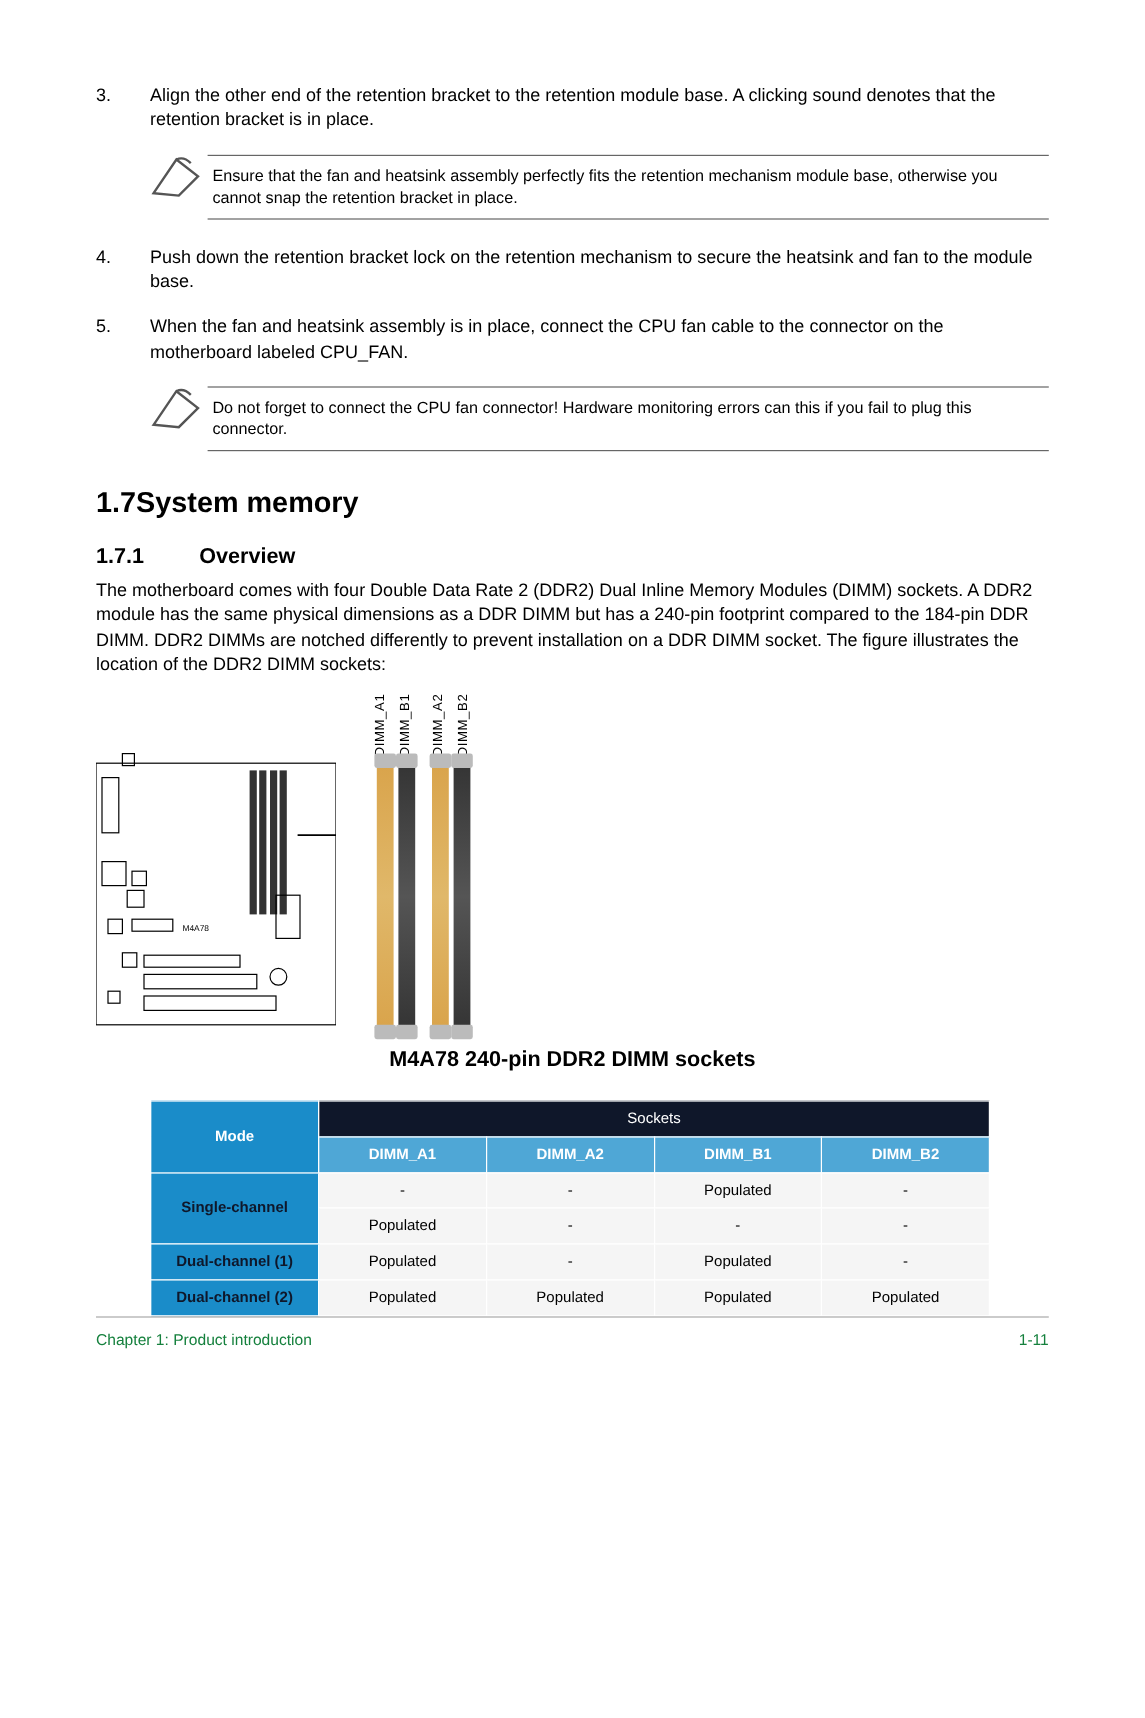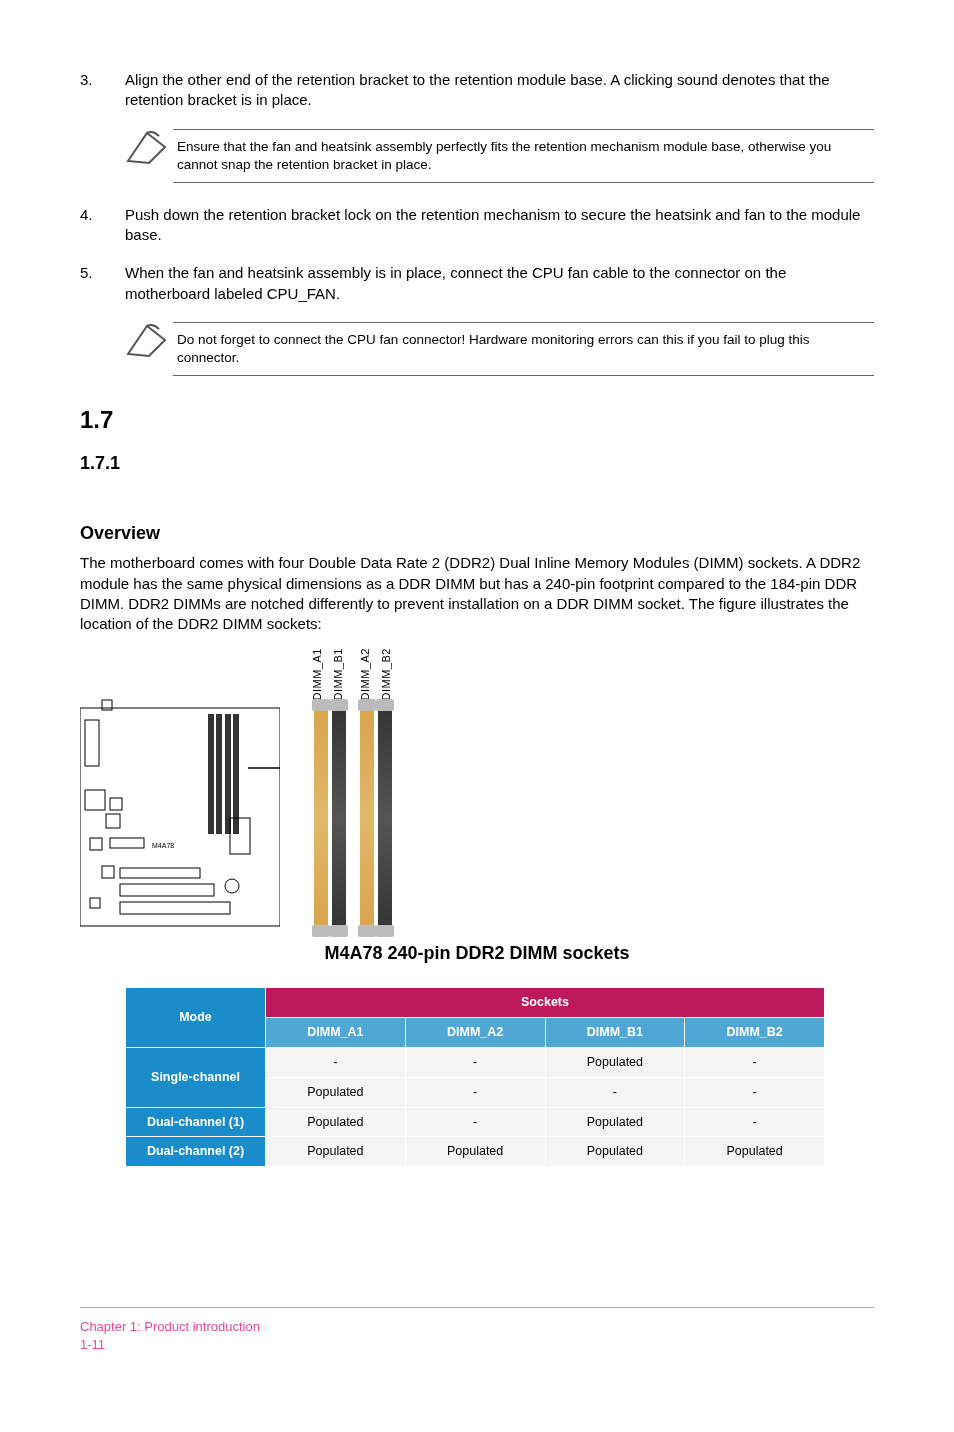--- a/index.html
+++ b/index.html
@@ -35,21 +35,21 @@
     font-size: 13.5px;
   }
   h1.section {
     font-size: 24px; font-weight: bold;
     margin-top: 28px; margin-bottom: 14px;
     display: flex; 
   }
   h2.subsection {
     font-size: 18px; font-weight: bold;
     margin-bottom: 8px;
-    display: flex; gap: 46px; flex-direction: column;
+    display: flex; gap: 46px;
   }
   p.body { margin-bottom: 14px; }
   .diagram-area {
     display: flex; gap: 34px; align-items: flex-end;
     margin: 14px 0 6px 0;
   }
   .mb-outline { width: 200px; }
   .dimm-labels {
     display: flex; gap: 6px; font-size: 11px;
     margin-left: -4px;
@@ -74,33 +74,31 @@
     width: 700px; margin-left: 45px; border-collapse: collapse;
     font-size: 12.5px;
   }
   table.sockets th, table.sockets td {
     border: 1px solid #fff; text-align: center; padding: 6px 8px;
   }
   .th-mode {
     background: #1a8cc9; color: #fff; font-weight: bold;
     width: 140px;
   }
-  .th-sockets { background: #be185d; color: #fff; font-weight: bold; }
+  .th-sockets { background: #0f172a; color: #fff; font-weight: normal; }
   .th-col { background: #4fa7d6; color: #fff; font-weight: bold; }
-  .td-rowhead { background: #1a8cc9; color:#ffffff; font-weight: bold; text-align:left; padding-left:10px;}
+  .td-rowhead { background: #1a8cc9; color:#0f172a; font-weight: bold; text-align:left; padding-left:10px;}
   .td-cell { background: #f5f5f5; }
   .footer {
     position: relative;
-    margin-top: 140px;
     padding-top: 10px;
     font-size: 13px;
     display:flex; justify-content: space-between;
-    color:#ec4899;
+    color:#15803d;
     border-top:1px solid #aaa;
-    flex-direction:column;
   }
 </style>
 </head>
 <body>
 
 <div class="numbered-item">
   <div class="num">3.</div>
   <div class="txt">Align the other end of the retention bracket to the retention module base. A clicking sound denotes that the retention bracket is in place.</div>
 </div>
 
@@ -129,20 +127,21 @@
     <svg viewBox="0 0 46 36">
         <path d="M3 32 L22 4 L40 18 L24 34 Z" fill="none" stroke="#555" stroke-width="2"></path>
         <path d="M22 4 C26 2 30 3 34 7" fill="none" stroke="#555" stroke-width="2"></path>
       </svg>
   </div>
   <div class="note-text">Do not forget to connect the CPU fan connector! Hardware monitoring errors can this if you fail to plug this connector.</div>
 </div>
 
 <h1 class="section">
   <span>1.7</span>
+  <span>System memory</span>
 </h1>
 
 <h2 class="subsection">
   <span>1.7.1</span>
   <span>Overview</span>
 </h2>
 
 <p class="body">The motherboard comes with four Double Data Rate 2 (DDR2) Dual Inline Memory Modules (DIMM) sockets. A DDR2 module has the same physical dimensions as a DDR DIMM but has a 240-pin footprint compared to the 184-pin DDR DIMM. DDR2 DIMMs are notched differently to prevent installation on a DDR DIMM socket. The figure illustrates the location of the DDR2 DIMM sockets:</p>
 
 <div class="diagram-area">

